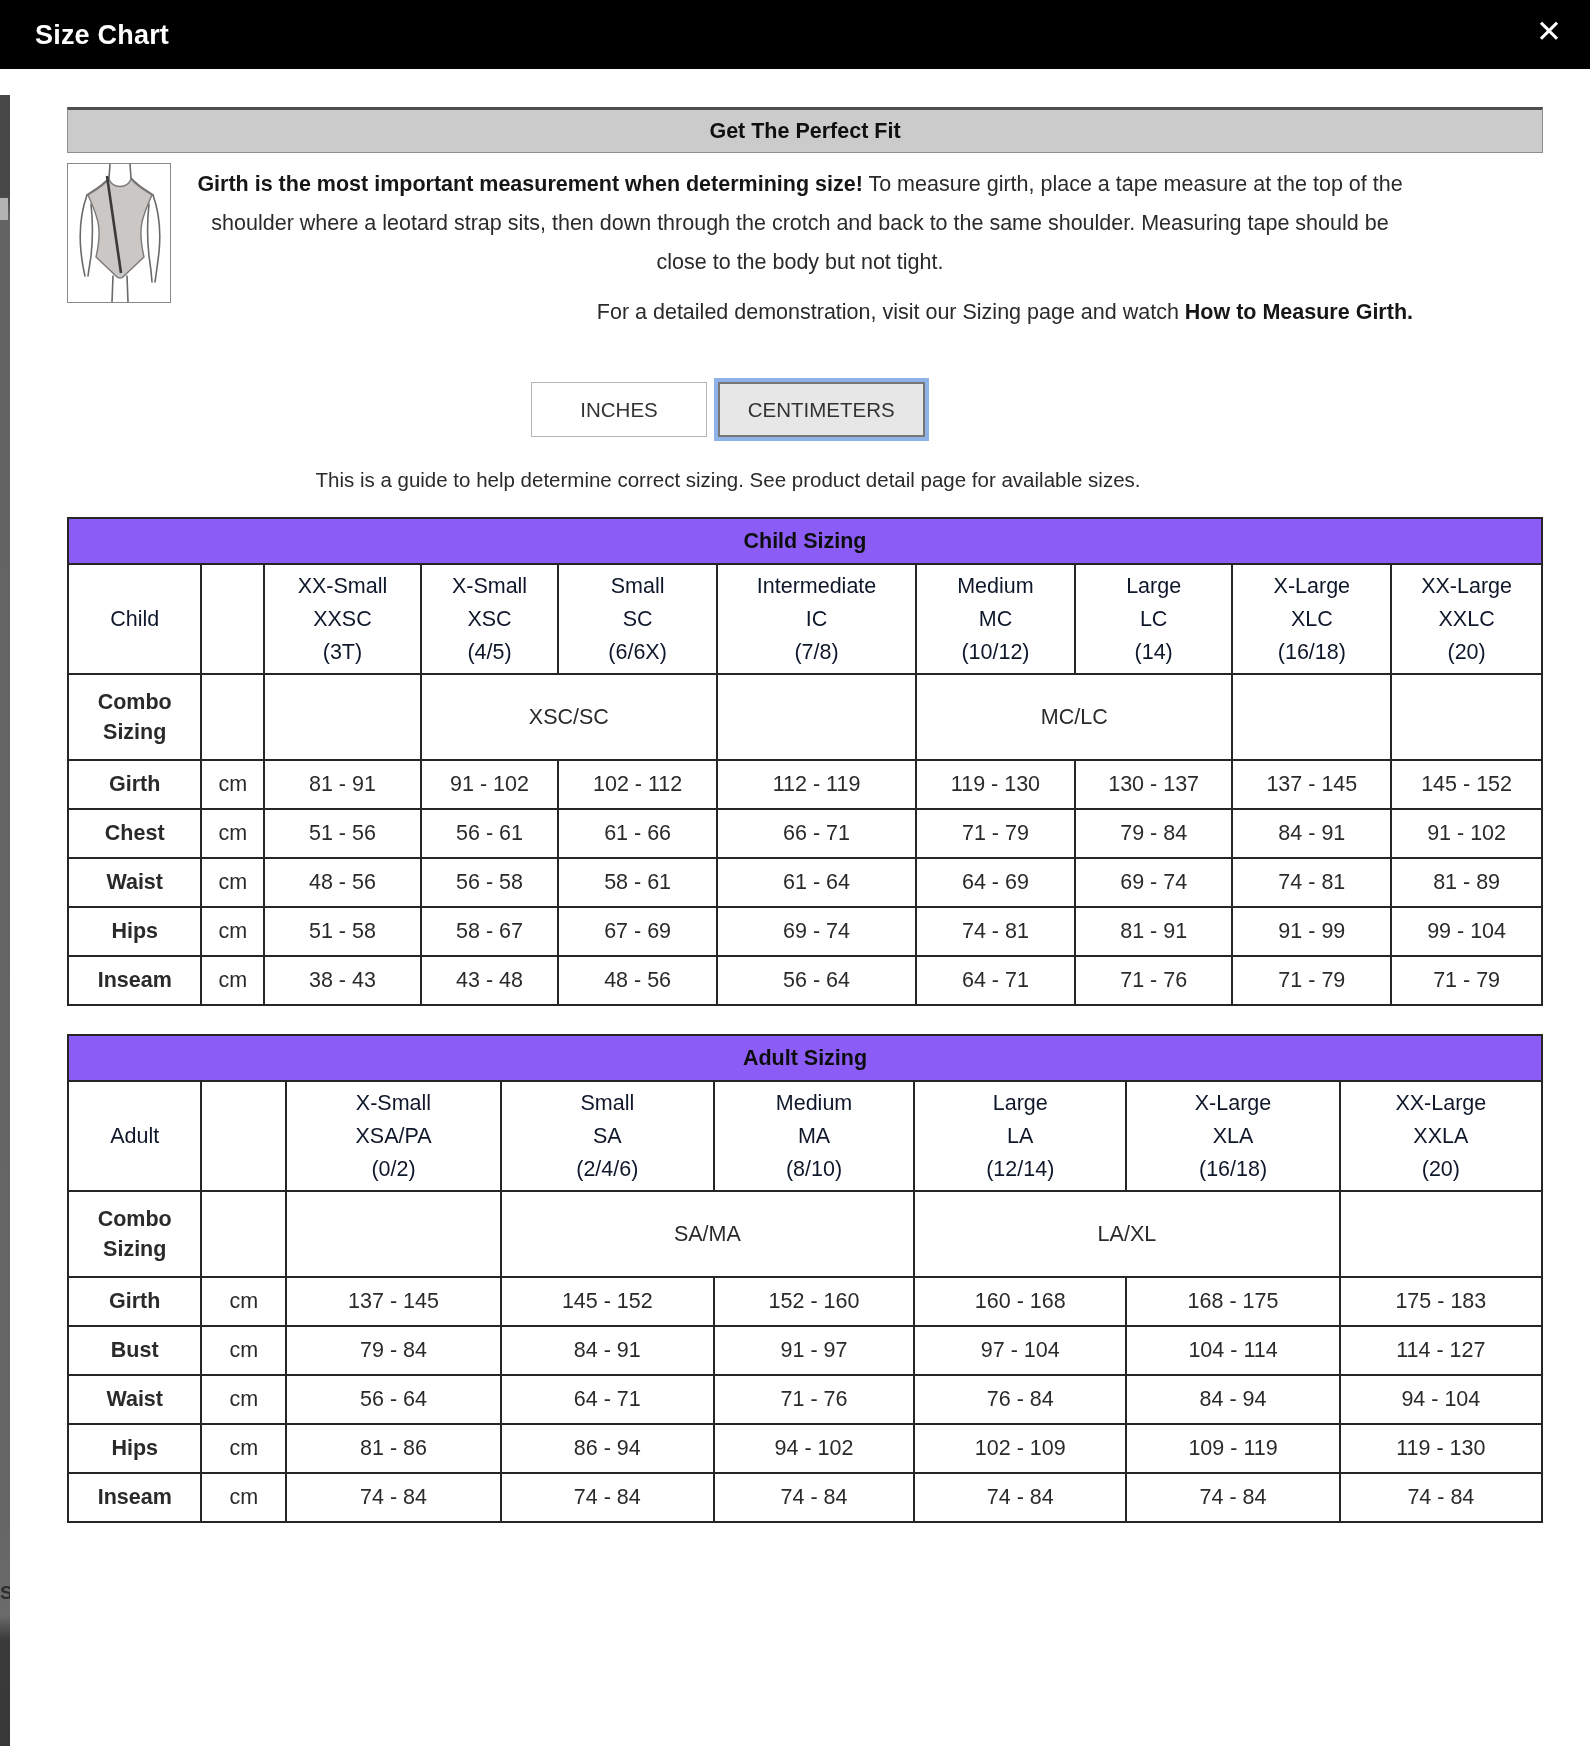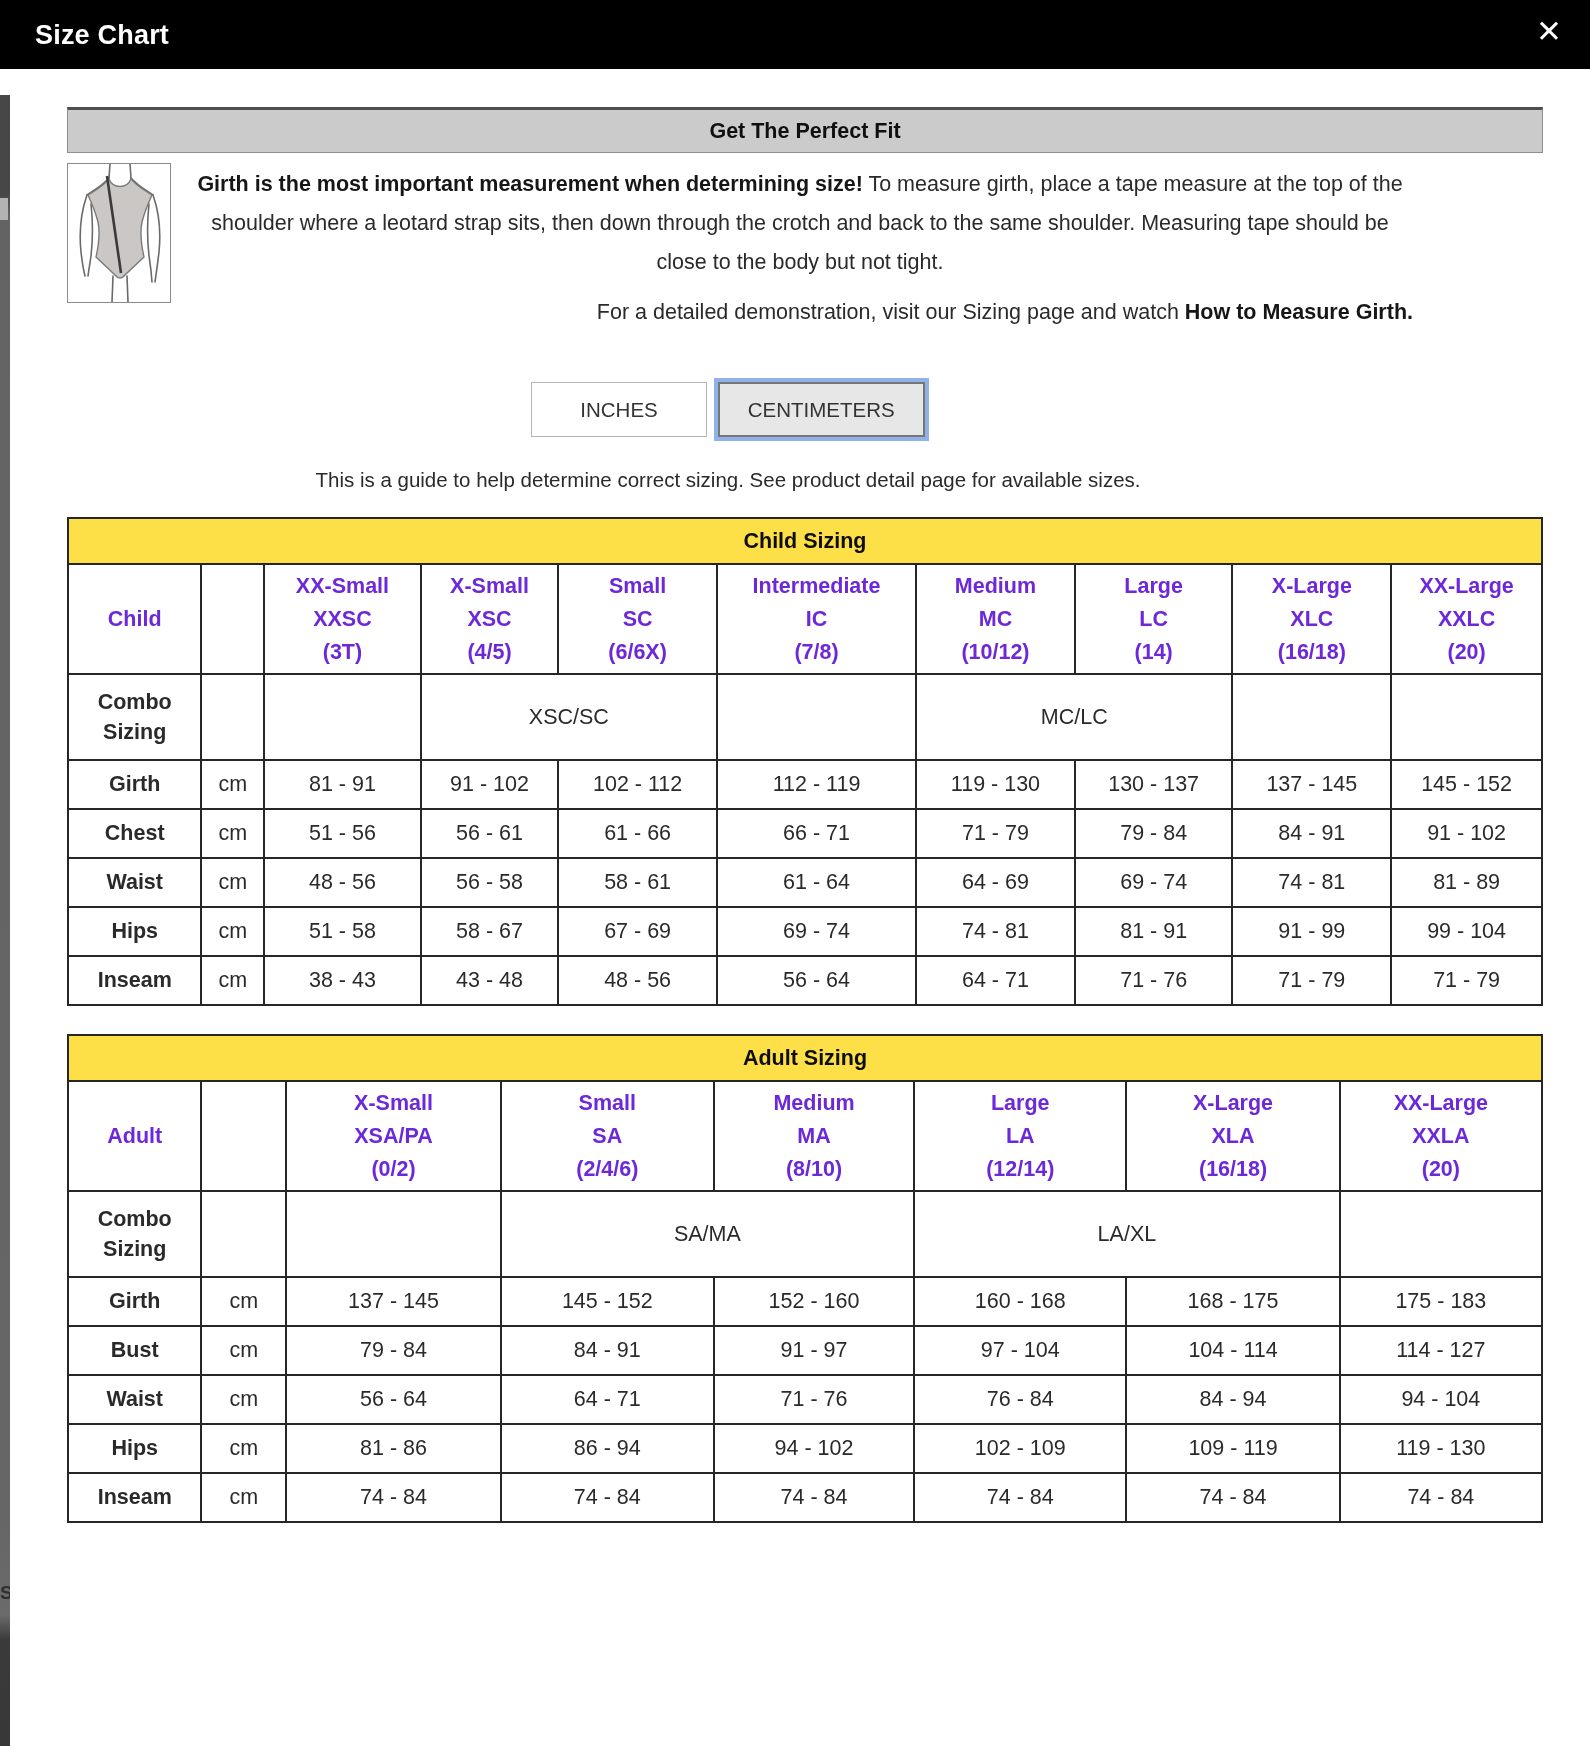--- a/index.html
+++ b/index.html
@@ -39,22 +39,22 @@
     display:flex;align-items:center;justify-content:center;cursor:pointer;}
   .unit-btn.inches{background:#fff;border:1px solid #b5b5b5;padding:0 48px;}
   .unit-btn.centimeters{background:#e7e7e7;border:2px solid #767676;padding:0 28px;
     box-shadow:0 0 0 4px #8fb3e8;margin-left:4px;}
   .guide-note{margin:31px 0 0 0;text-align:center;font-size:20.5px;color:#2a2a2a;transform:translateX(-77px);}
   
   .size-table{border-collapse:collapse;width:100%;table-layout:fixed;margin-top:25px;}
   .size-table.adult{margin-top:28px;}
   .size-table td{border:2px solid #262626;text-align:center;vertical-align:middle;
     font-size:21.5px;color:#2a2a2a;padding:0 2px;overflow:hidden;}
-  .t-row td{background:#fde047;font-weight:bold;height:44px;color:#0e0e0e;}
-  .h-row td{height:108px;font-weight:bold;color:#6d28d9;line-height:33px;}
+  .t-row td{background:#8b5cf6;font-weight:bold;height:44px;color:#0e0e0e;}
+  .h-row td{height:108px;font-weight:normal;color:#0f172a;line-height:33px;}
   .c-row td{height:84px;}
   .d-row td{height:47px;}
   .row-label{font-weight:bold;color:#1a1a1a;}
   .combo-label{font-weight:bold;color:#1a1a1a;line-height:30px;}
   .unit-cell{font-size:21px;}
 </style>
 </head>
 <body>
 
 <div class="left-strip">

